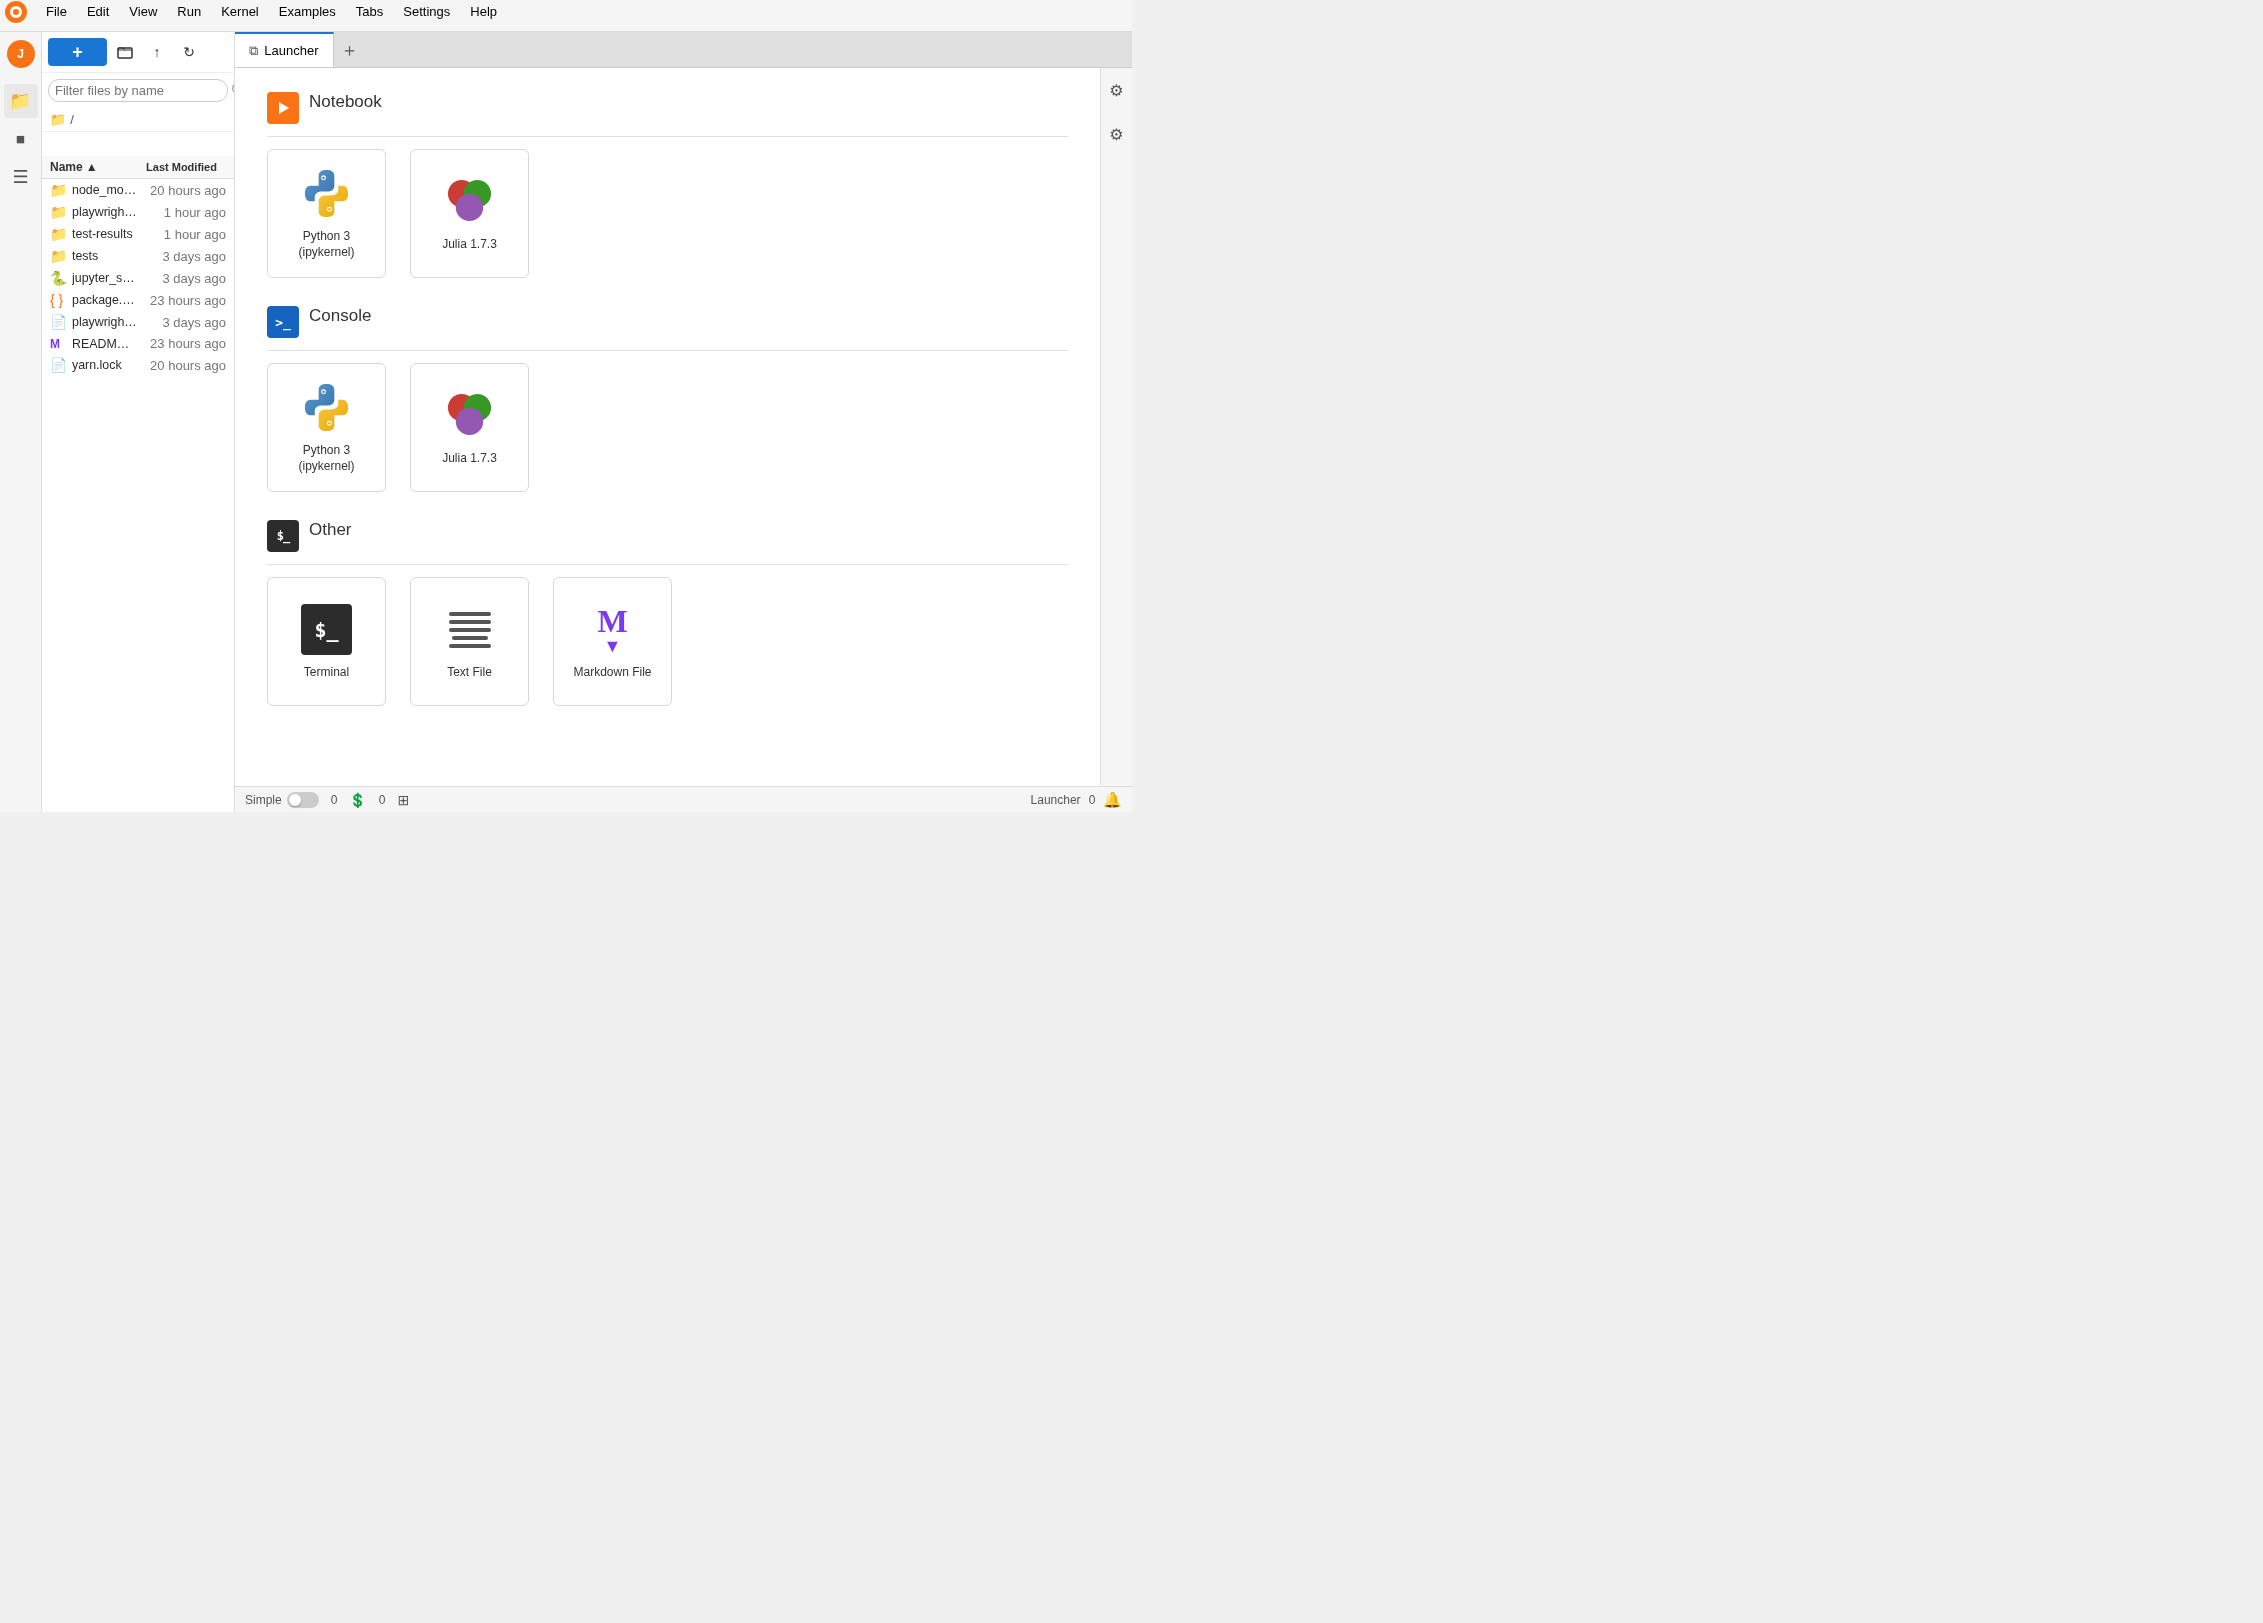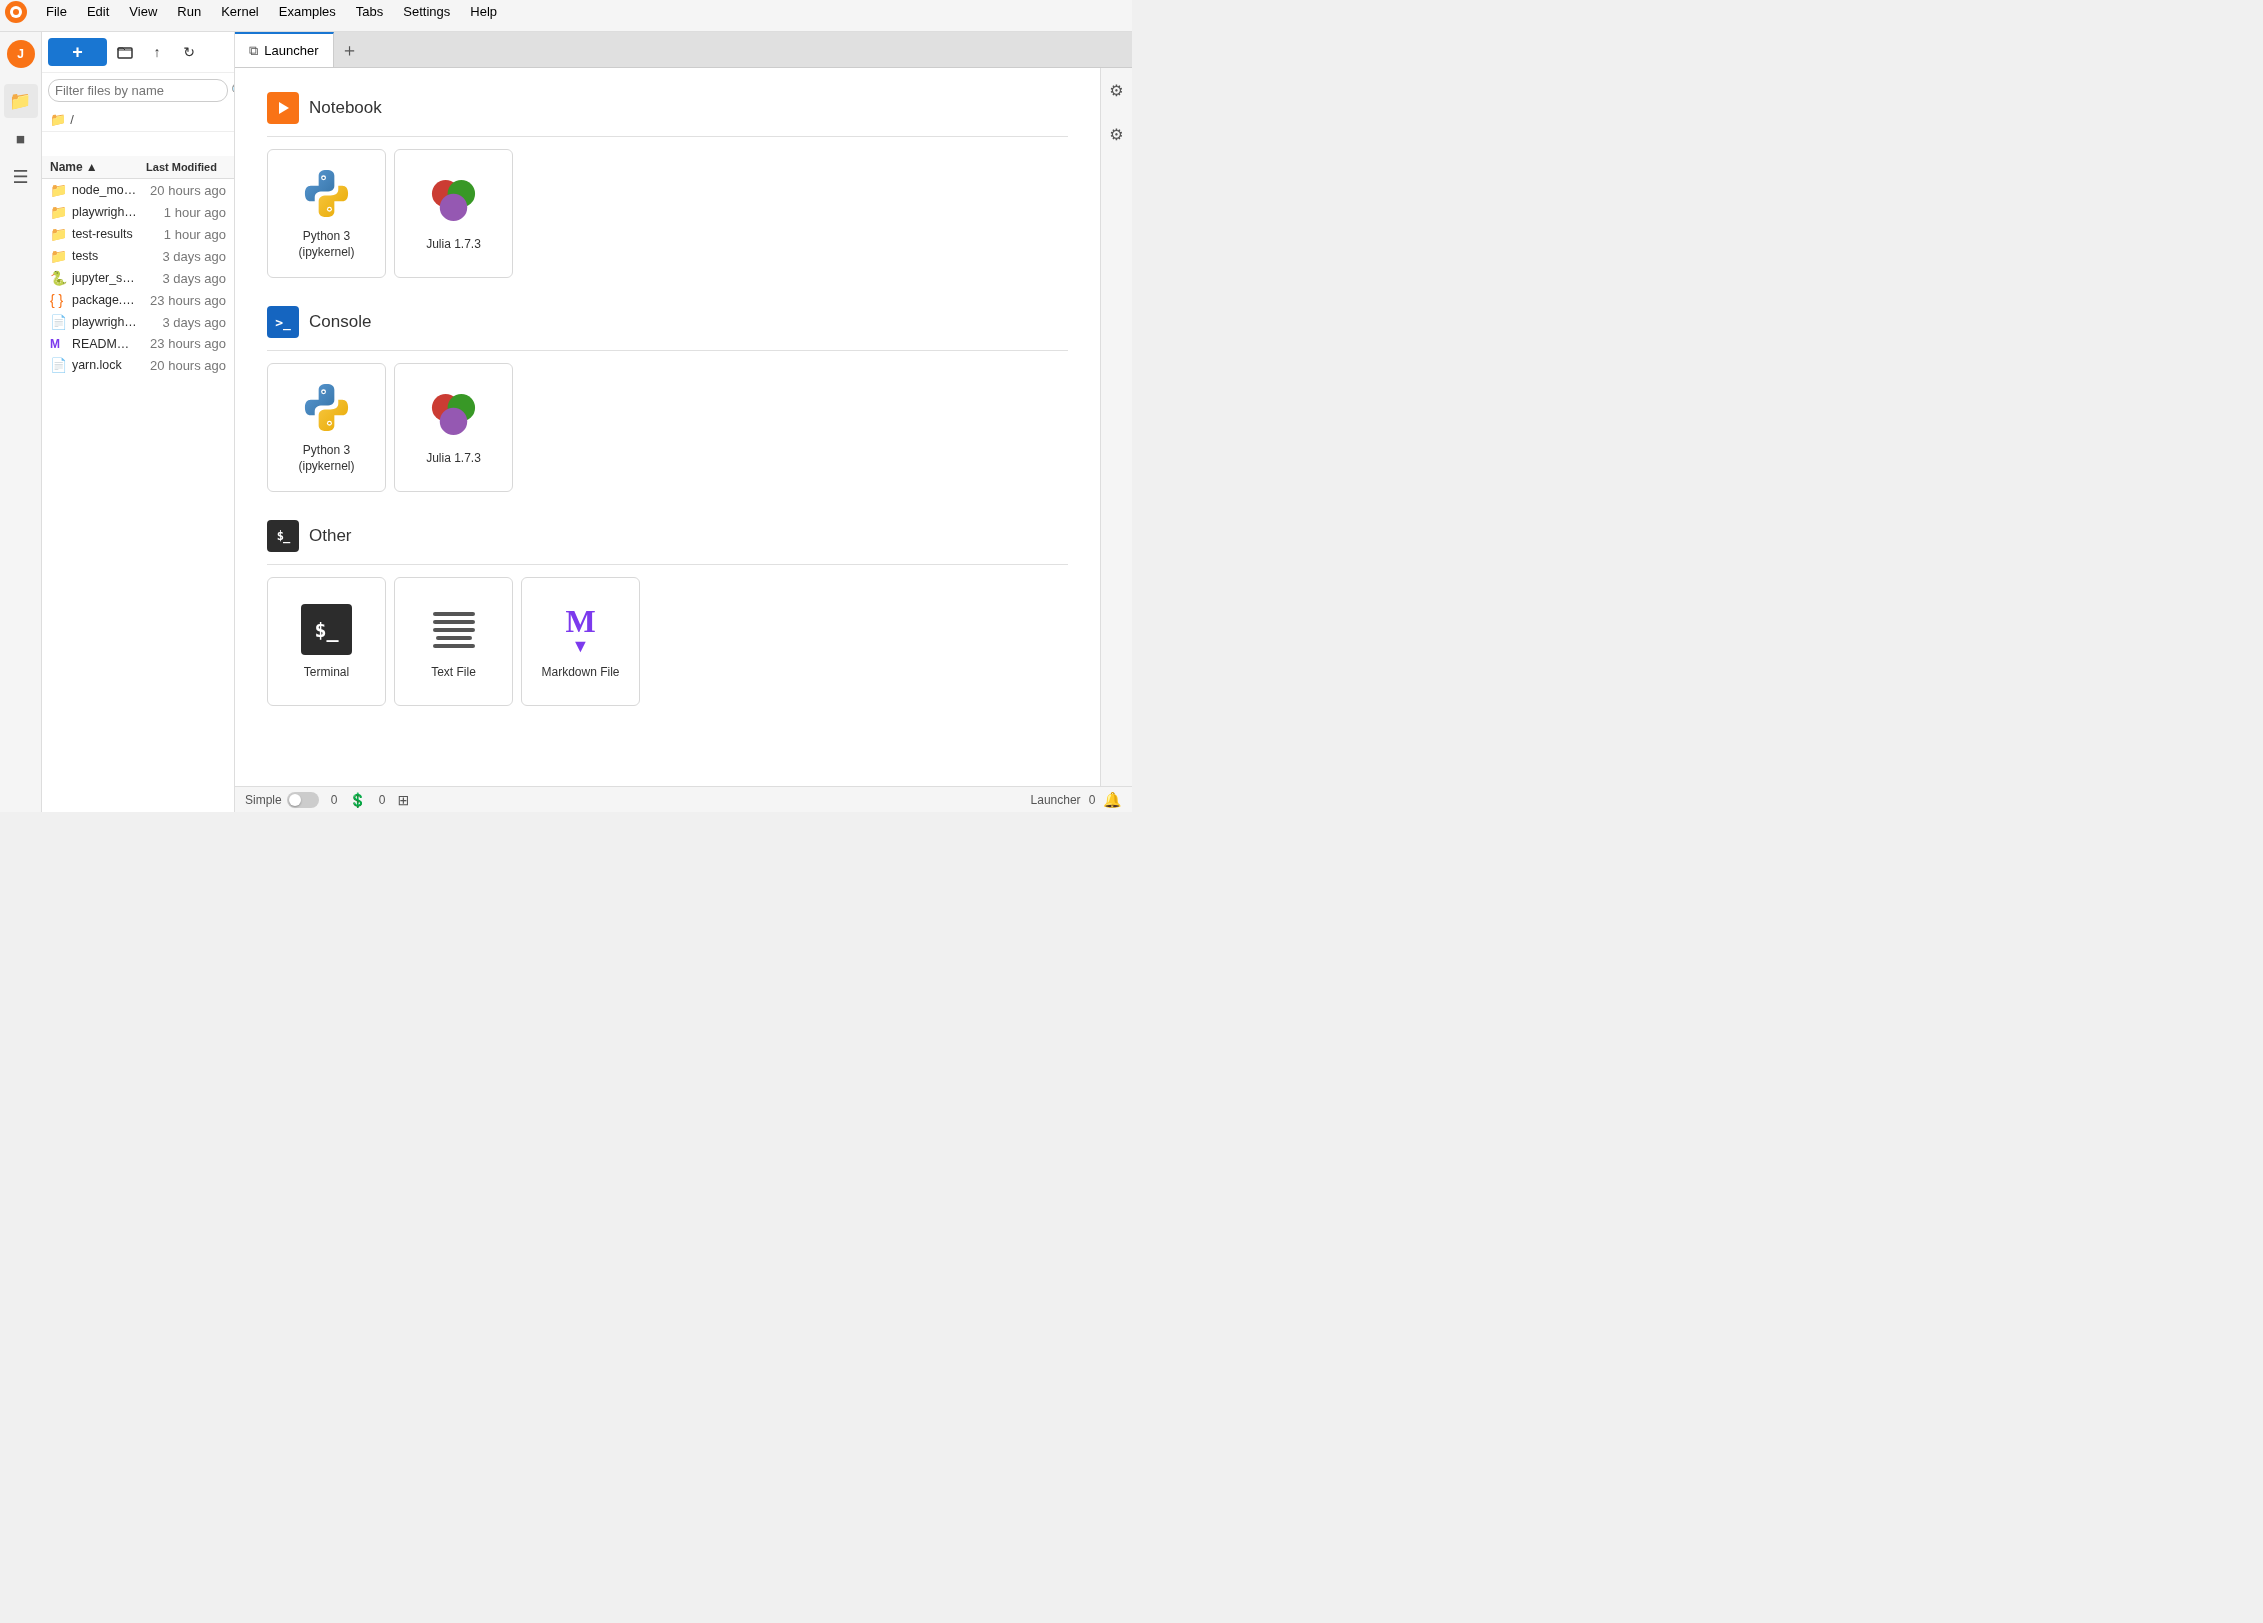--- a/index.html
+++ b/index.html
@@ -241,21 +241,21 @@
       overflow-y: auto;
       background: #fff;
       padding: 24px 32px;
     }
 
     .launcher-section {
       margin-bottom: 28px;
     }
     .launcher-section-header {
       display: flex;
-      align-items: center;
+      align-items: flex-start;
       gap: 10px;
       margin-bottom: 12px;
     }
     .launcher-section-icon {
       width: 32px;
       height: 32px;
       border-radius: 4px;
       display: flex;
       align-items: center;
       justify-content: center;
@@ -271,21 +271,21 @@
       color: #333;
     }
     .launcher-section-divider {
       height: 1px;
       background: #e0e0e0;
       margin-bottom: 12px;
     }
 
     .launcher-cards {
       display: flex;
-      gap: 8px;
+      gap: 24px;
       flex-wrap: wrap;
     }
     .launcher-card {
       width: 119px;
       height: 129px;
       border: 1px solid #d8d8d8;
       border-radius: 6px;
       display: flex;
       flex-direction: column;
       align-items: center;

